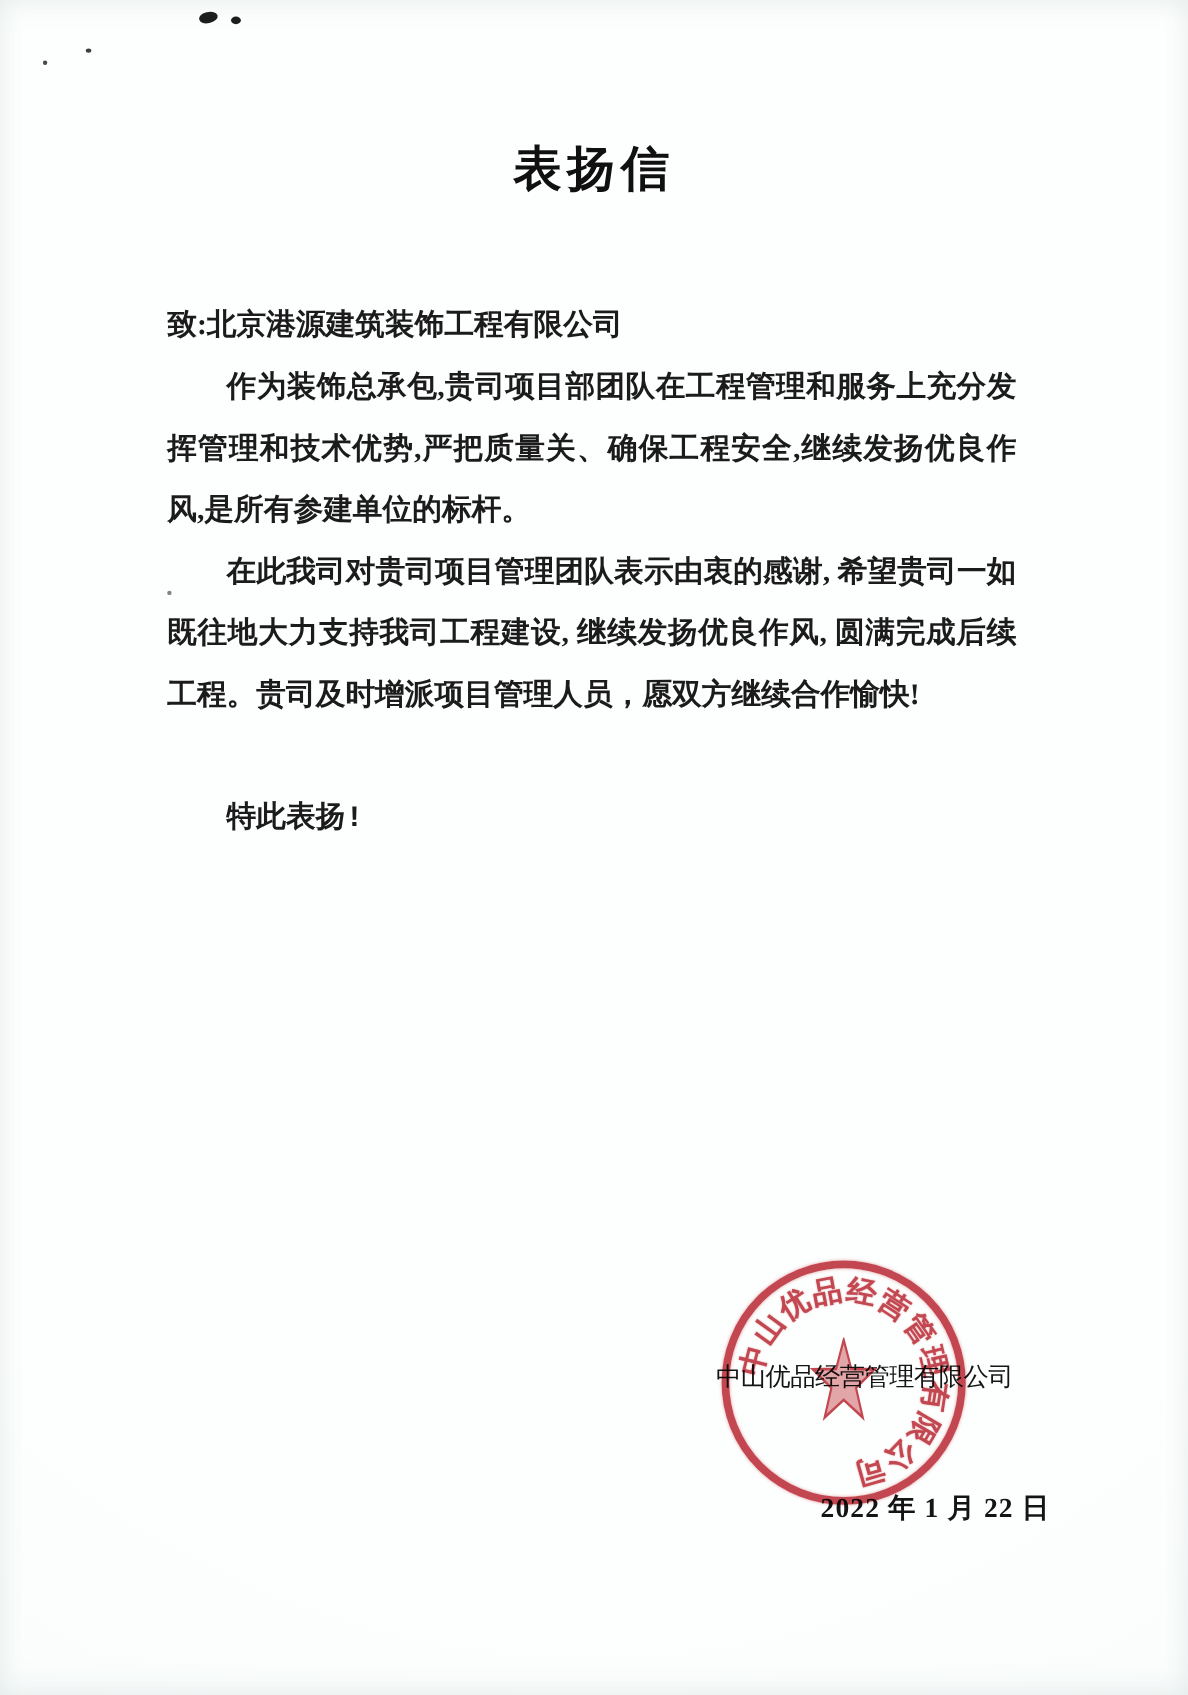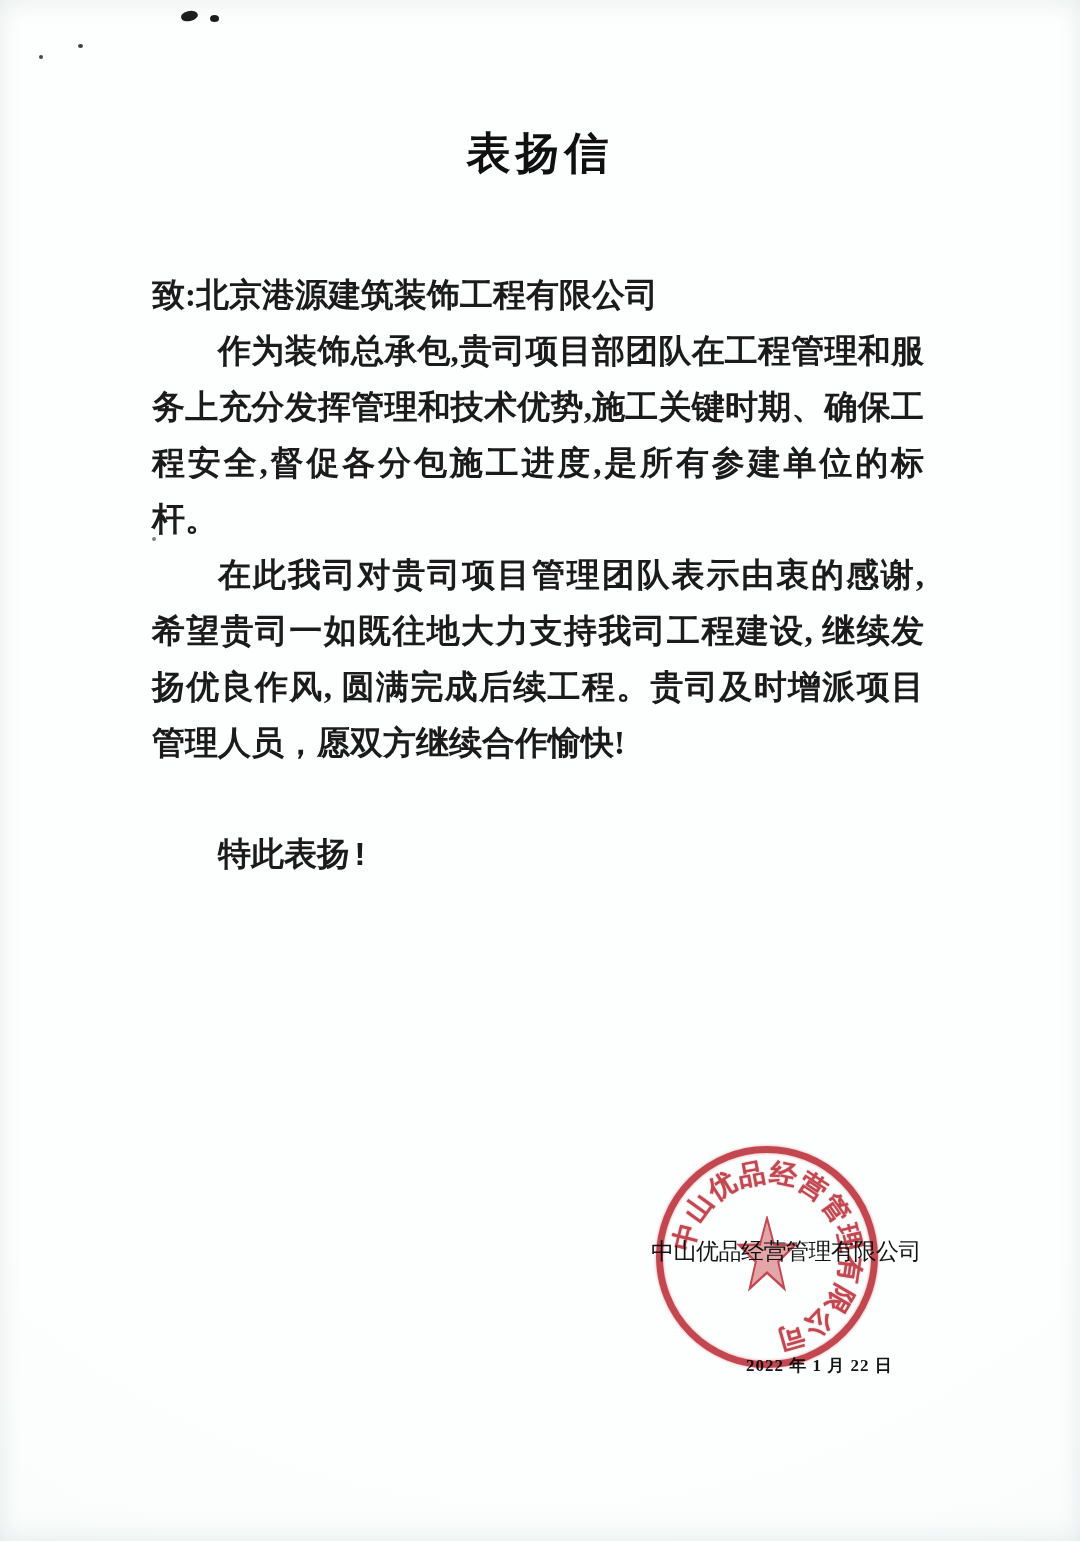--- a/index.html
+++ b/index.html
@@ -18,36 +18,36 @@
     content:"";position:absolute;inset:0;pointer-events:none;
     box-shadow:inset 0 6px 22px rgba(120,140,140,.10), inset 0 -10px 24px rgba(120,140,140,.08);
   }
   .letter-title{
     position:absolute;top:124px;left:0;width:100%;
     margin:0;text-align:center;
     font-size:44px;font-weight:bold;letter-spacing:5px;color:#101010;
   }
   .letter-body{
     position:absolute;left:152px;top:267px;width:772px;
-    font-size:33px;line-height:56px;font-weight:600;
+    font-size:27px;line-height:56px;font-weight:600;
     text-align:justify;color:#1b1b1b;
   }
   .letter-body p{margin:0;}
   .salutation{font-weight:700;}
   .para{text-indent:2em;}
   .closing{text-indent:2em;margin-top:58px !important;font-family:Liberation Mono, monospace;}
   
   .company-name{
     position:absolute;left:651px;top:1236px;z-index:3;
     font-size:23px;font-weight:400;letter-spacing:-0.5px;color:#141414;
     white-space:nowrap;
   }
   .sign-date{
     position:absolute;left:746px;top:1354px;z-index:3;
-    font-size:17px;font-weight:700;letter-spacing:1px;color:#141414;
+    font-size:25px;font-weight:700;letter-spacing:1px;color:#141414;
     white-space:nowrap;
   }
   
   .stamp{
     position:absolute;left:656px;top:1146px;width:222px;height:222px;
     z-index:4;mix-blend-mode:multiply;opacity:.94;
     pointer-events:none;
     filter:blur(.3px);
   }
   .stamp-ring{
@@ -83,21 +83,21 @@
   <div class="speck s1"></div>
   <div class="speck s2"></div>
   <div class="speck s3"></div>
   <div class="speck s4"></div>
   <div class="speck s5"></div>
 
   <h1 class="letter-title">表扬信</h1>
 
   <div class="letter-body">
     <p class="salutation">致:北京港源建筑装饰工程有限公司</p>
-    <p class="para">作为装饰总承包,贵司项目部团队在工程管理和服务上充分发挥管理和技术优势,施工关键时期、确保工程安全,督促各分包施工进度,是所有参建单位的标杆。</p>
+    <p class="para">作为装饰总承包,贵司项目部团队在工程管理和服务上充分发挥管理和技术优势,严把质量关、确保工程安全,继续发扬优良作风,是所有参建单位的标杆。</p>
     <p class="para">在此我司对贵司项目管理团队表示由衷的感谢, 希望贵司一如既往地大力支持我司工程建设, 继续发扬优良作风, 圆满完成后续工程。贵司及时增派项目管理人员，愿双方继续合作愉快!</p>
     <p class="closing">特此表扬!</p>
   </div>
 
   <div class="company-name">中山优品经营管理有限公司</div>
   <div class="sign-date">2022 年 1 月 22 日</div>
 
   <div class="stamp">
     <div class="stamp-ring"></div>
     <svg class="stamp-star" width="62" height="82" viewBox="-42 -42 84 84" preserveAspectRatio="none">

